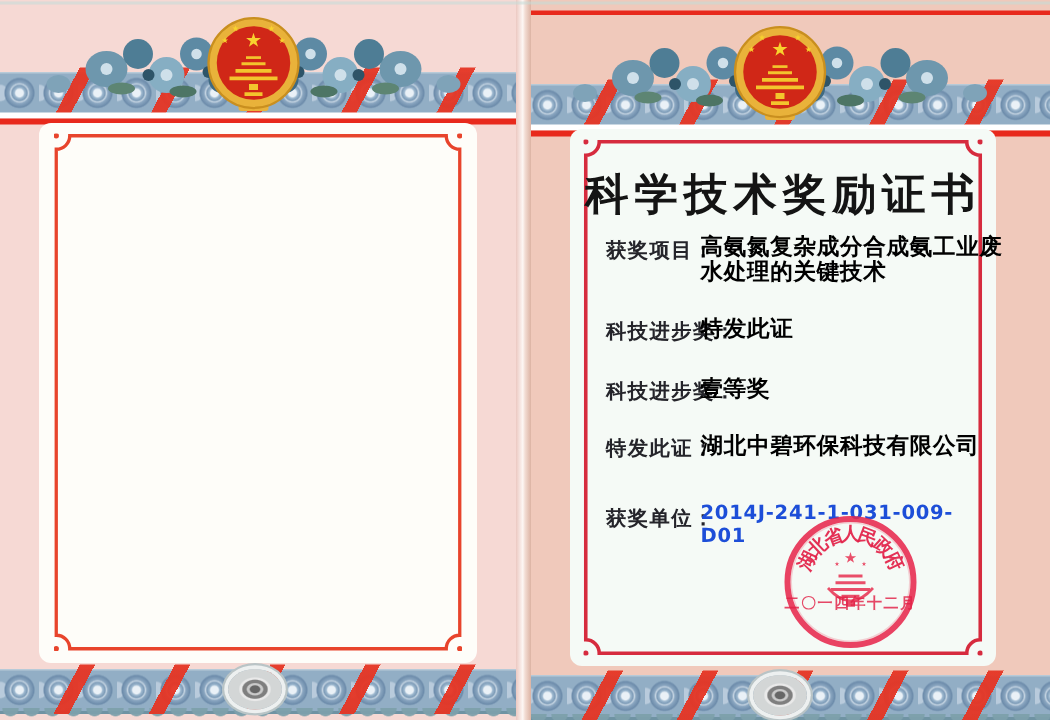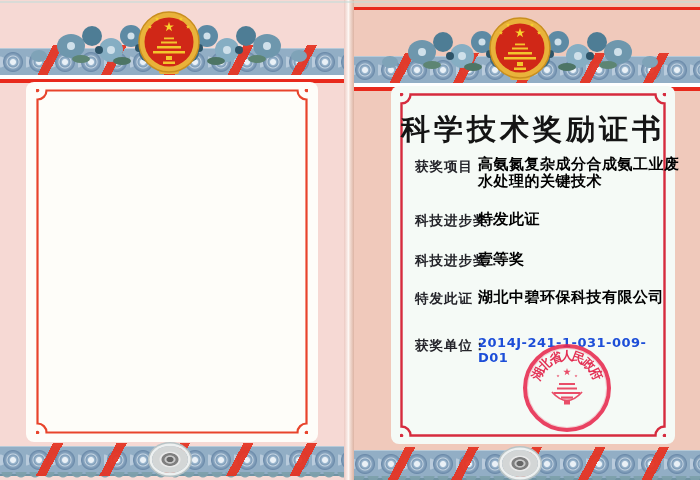--- a/index.html
+++ b/index.html
@@ -32,21 +32,21 @@
         background:radial-gradient(ellipse at center,#666 0 3px,#c9c9c9 4px 5px,#7f7f7f 6px 8px,#e9e9e9 9px 10px,#d3d6d6 11px);
         box-shadow:0 0 0 2.5px #edf0f0,0 0 0 4px #b9c4c6;}
   .redline{position:absolute;left:0;right:0;background:#e8291c;z-index:2;}
   .whiteline{position:absolute;left:0;right:0;background:#fff;z-index:2;}
 
   .topdeco{position:absolute;z-index:4;}
 
   
   .panel{position:absolute;z-index:3;border-radius:8px;}
   .panel-left{left:26px;top:82px;width:292px;height:360px;background:#fefdf9;}
-  .panel-right{left:28px;top:86px;width:284px;height:358px;background:#f5faf6;margin-left:11px;}
+  .panel-right{left:28px;top:86px;width:284px;height:358px;background:#f5faf6;}
   .borderline{position:absolute;z-index:1;}
 
   
   .calligraphy{position:absolute;left:30px;top:126px;width:288px;z-index:2;}
   .cline{height:55px;line-height:55px;font-family:"DejaVu Serif",serif;
          font-size:28px;font-weight:bold;letter-spacing:6px;color:#1d4f72;
          padding-left:6px;white-space:nowrap;}
   .cline.indent{text-indent:76px;}
 
   
@@ -234,17 +234,18 @@
     <svg class="seal-emblem" width="40" height="44">
         <use href="#sealem"></use>
       </svg>
     <span class="seal-char" style="transform:rotate(-64deg) translate(0,-32px)">湖</span>
     <span class="seal-char" style="transform:rotate(-43deg) translate(0,-32px)">北</span>
     <span class="seal-char" style="transform:rotate(-21deg) translate(0,-32px)">省</span>
     <span class="seal-char" style="transform:rotate(0deg) translate(0,-32px)">人</span>
     <span class="seal-char" style="transform:rotate(21deg) translate(0,-32px)">民</span>
     <span class="seal-char" style="transform:rotate(43deg) translate(0,-32px)">政</span>
     <span class="seal-char" style="transform:rotate(64deg) translate(0,-32px)">府</span>
+    <div class="seal-date">二〇一四年十二月</div>
   </div>
 
   <div class="gutter"></div>
   <div class="scanline"></div>
 </div>
 
 </body></html>

